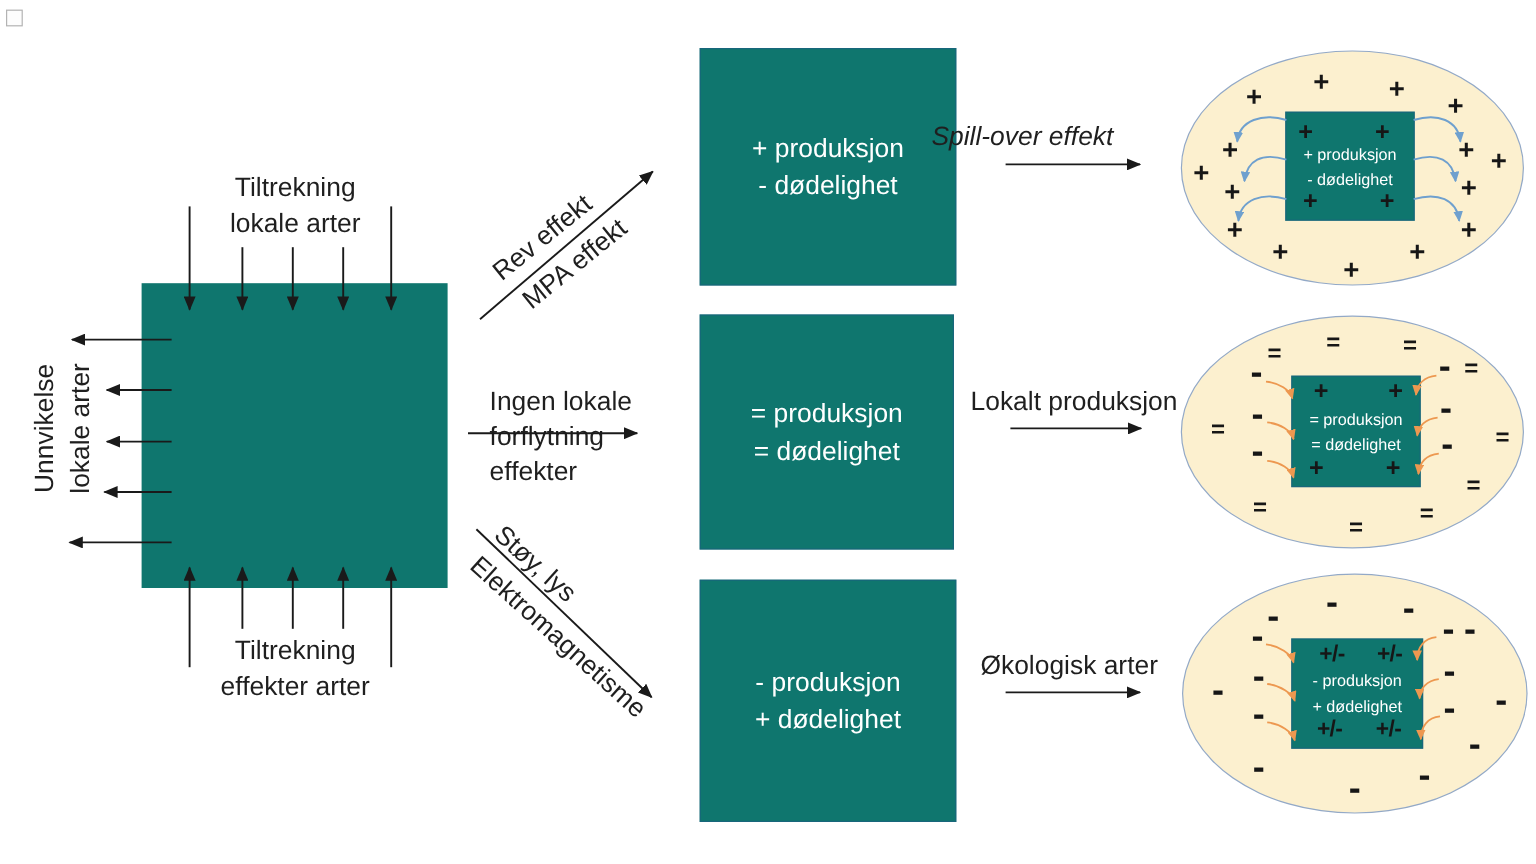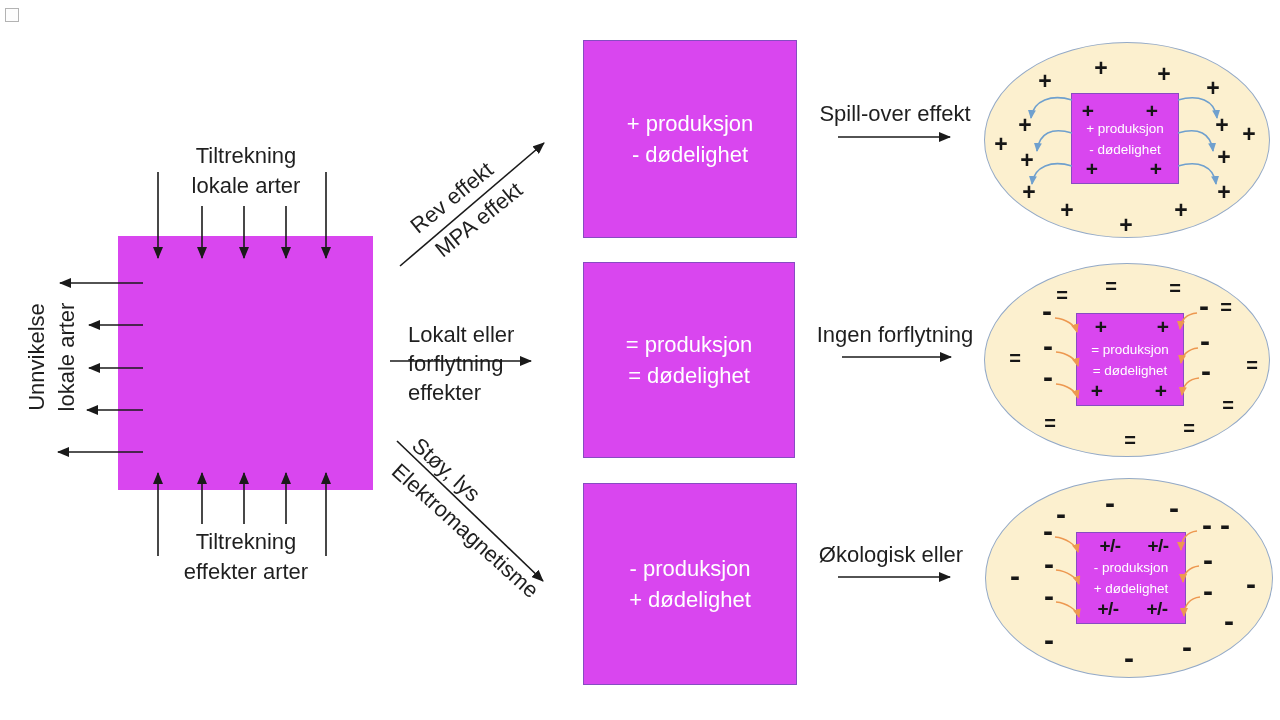--- a/index.html
+++ b/index.html
@@ -1,18 +1,18 @@
 <!DOCTYPE html>
 <html><head>
 <meta charset="utf-8">
 <style>
   html,body{margin:0;padding:0;background:#fff;}
   .canvas{position:relative;width:1280px;height:720px;background:#ffffff;
           font-family:"Liberation Sans", sans-serif;color:#1f1f1f;overflow:hidden;}
-  .bluebox{position:absolute;background:#d946ef;border:1px solid rgba(35,85,140,0.45);box-sizing:border-box;}
+  .bluebox{position:absolute;background:#0f766e;border:1px solid rgba(35,85,140,0.45);box-sizing:border-box;}
   .bigbox{display:flex;flex-direction:column;align-items:center;justify-content:center;
           color:#fff;font-size:22px;line-height:31px;text-align:center;}
   .innerbox{display:flex;flex-direction:column;align-items:center;justify-content:center;
           color:#fff;font-size:13.5px;line-height:21px;text-align:center;}
   .ellipse{position:absolute;background:#FCF0CF;border:1.5px solid #93A9C7;border-radius:50%;box-sizing:border-box;}
   .lbl{position:absolute;font-size:22px;line-height:30px;color:#1f1f1f;}
   .lbl-c{text-align:center;}
   .rot{transform:translate(-50%,-50%) rotate(var(--a));white-space:nowrap;transform-origin:center;}
   .ctr{transform:translate(-50%,-50%);white-space:nowrap;}
   .sym{position:absolute;transform:translate(-50%,-50%);color:#161616;font-weight:700;line-height:1;}
@@ -43,44 +43,44 @@
   </div>
   <div class="lbl lbl-c rot" style="left:52px;top:357px;--a:-90deg;">
     <div>Unnvikelse</div>
     <div>lokale arter</div>
   </div>
 
   <div class="lbl rot" style="left:452px;top:198px;--a:-39deg;">Rev effekt</div>
   <div class="lbl rot" style="left:479px;top:220px;--a:-39deg;">MPA effekt</div>
 
   <div class="lbl" style="left:408px;top:320px;line-height:29px;">
-    <div>Lokalt eller</div>
+    <div>Ingen lokale</div>
     <div>forflytning</div>
     <div>effekter</div>
   </div>
 
   <div class="lbl rot" style="left:446px;top:470px;--a:42deg;">Støy, lys</div>
   <div class="lbl rot" style="left:465px;top:531px;--a:42deg;">Elektromagnetisme</div>
 
   <div class="bluebox bigbox" style="left:583px;top:40px;width:214px;height:198px;">
     <div>+ produksjon</div>
     <div>- dødelighet</div>
   </div>
   <div class="bluebox bigbox" style="left:583px;top:262px;width:212px;height:196px;">
     <div>= produksjon</div>
     <div>= dødelighet</div>
   </div>
   <div class="bluebox bigbox" style="left:583px;top:483px;width:214px;height:202px;">
     <div>- produksjon</div>
     <div>+ dødelighet</div>
   </div>
 
-  <div class="lbl ctr" style="left:895px;top:114px;">Spill-over effekt</div>
-  <div class="lbl ctr" style="left:895px;top:335px;">Ingen forflytning</div>
-  <div class="lbl ctr" style="left:891px;top:555px;">Økologisk eller</div>
+  <div class="lbl ctr" style="left:852px;top:114px;font-style:italic;">Spill-over effekt</div>
+  <div class="lbl ctr" style="left:895px;top:335px;">Lokalt produksjon</div>
+  <div class="lbl ctr" style="left:891px;top:555px;">Økologisk arter</div>
 
   <div class="ellipse" style="left:984px;top:42px;width:286px;height:196px;"></div>
   <div class="ellipse" style="left:984px;top:263px;width:286px;height:194px;"></div>
   <div class="ellipse" style="left:985px;top:478px;width:288px;height:200px;"></div>
 
   <div class="bluebox innerbox" style="left:1071px;top:93px;width:108px;height:91px;">
     <div>+ produksjon</div>
     <div>- dødelighet</div>
   </div>
   <div class="bluebox innerbox" style="left:1076px;top:313px;width:108px;height:93px;">

